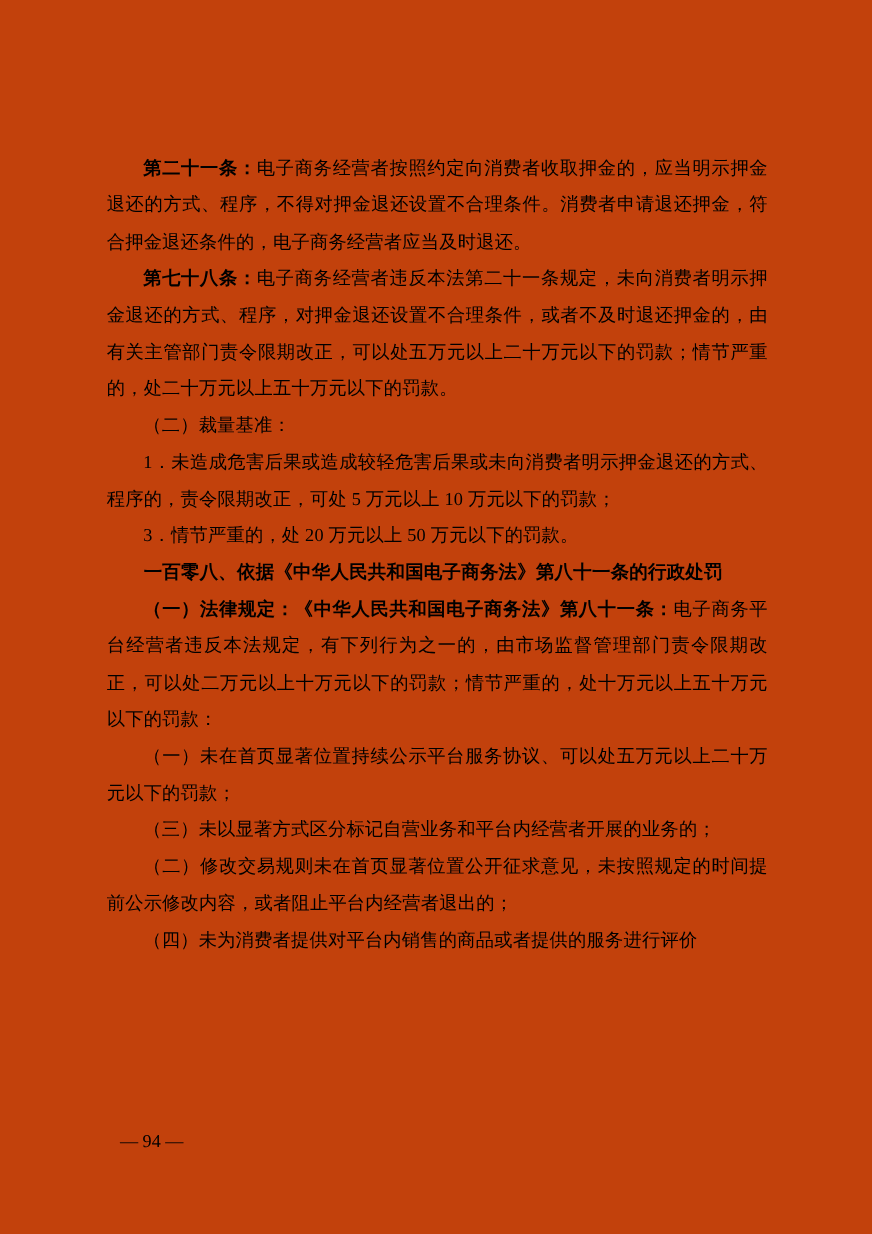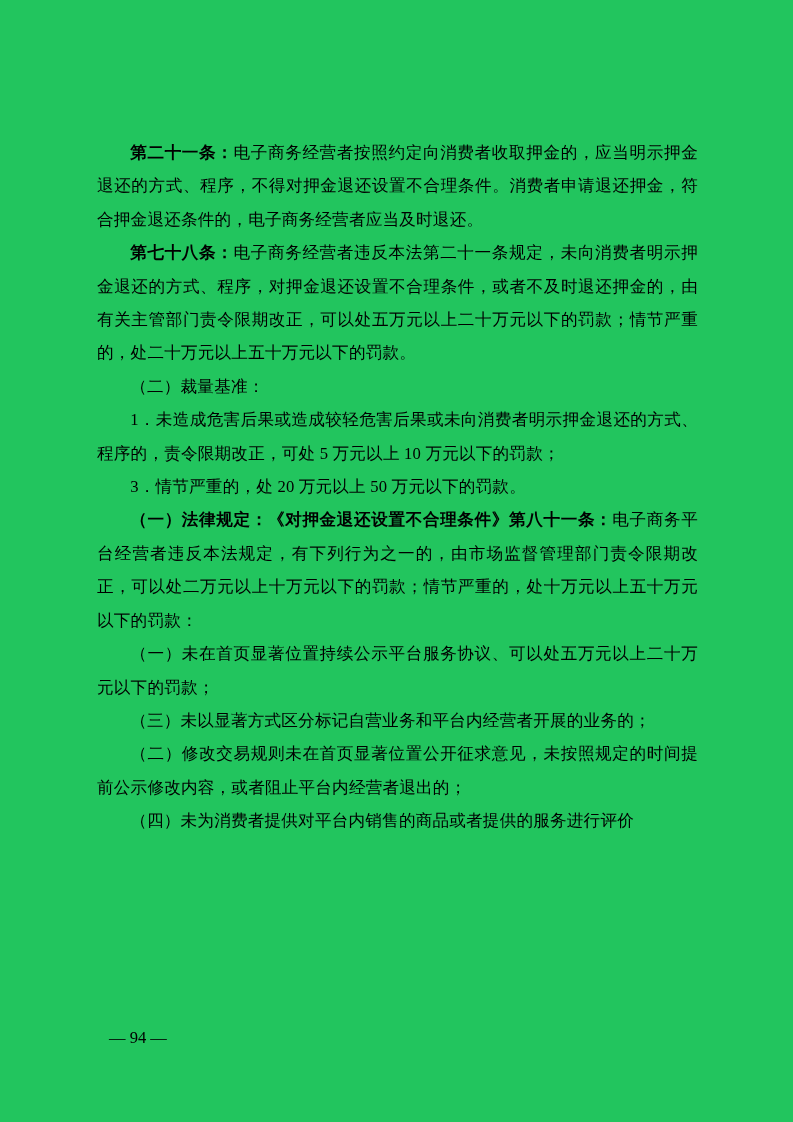--- a/index.html
+++ b/index.html
@@ -2,21 +2,21 @@
 <html><head>
 <meta charset="utf-8">
 <style>
   * { box-sizing: border-box; }
   html, body { margin: 0; padding: 0; background: #e8e8e8; }
   .page {
     position: relative;
     width: 793px;
     height: 1122px;
     margin: 0 auto;
-    background: #22c55e;
+    background: #c2410c;
     color: #000000;
     font-family: "Liberation Serif", "DejaVu Serif", serif;
     overflow: hidden;
   }
   .content {
     position: absolute;
     left: 97px;
     top: 136px;
     width: 601px;
   }
@@ -56,22 +56,23 @@
 
     <p class="para"><span class="run-bold">第七十八条：</span><span>电子商务经营者违反本法第二十一条规定，未向消费者明示押金退还的方式、程序，对押金退还设置不合理条件，或者不及时退还押金的，由有关主管部门责令限期改正，可以处五万元以上二十万元以下的罚款；情节严重的，处二十万元以上五十万元以下的罚款。</span></p>
 
     <p class="para"><span>（二）裁量基准：</span></p>
 
     <p class="para"><span>1．未造成危害后果或造成较轻危害后果或未向消费者明示押金退还的方式、程序的，责令限期改正，可处 5 万元以上 10 万元以下的罚款；</span></p>
 
 
     <p class="para"><span>3．情节严重的，处 20 万元以上 50 万元以下的罚款。</span></p>
 
+    <p class="para heading"><span>一百零八、依据《中华人民共和国电子商务法》第八十一条的行政处罚</span></p>
 
-    <p class="para"><span class="run-bold">（一）法律规定：《对押金退还设置不合理条件》第八十一条：</span><span>电子商务平台经营者违反本法规定，有下列行为之一的，由市场监督管理部门责令限期改正，可以处二万元以上十万元以下的罚款；情节严重的，处十万元以上五十万元以下的罚款：</span></p>
+    <p class="para"><span class="run-bold">（一）法律规定：《中华人民共和国电子商务法》第八十一条：</span><span>电子商务平台经营者违反本法规定，有下列行为之一的，由市场监督管理部门责令限期改正，可以处二万元以上十万元以下的罚款；情节严重的，处十万元以上五十万元以下的罚款：</span></p>
 
     <p class="para"><span>（一）未在首页显著位置持续公示平台服务协议、可以处五万元以上二十万元以下的罚款；</span></p>
 
     <p class="para"><span>（三）未以显著方式区分标记自营业务和平台内经营者开展的业务的；</span></p>
 
     <p class="para"><span>（二）修改交易规则未在首页显著位置公开征求意见，未按照规定的时间提前公示修改内容，或者阻止平台内经营者退出的；</span></p>
 
     <p class="para"><span>（四）未为消费者提供对平台内销售的商品或者提供的服务进行评价</span></p>
 
   </div>

